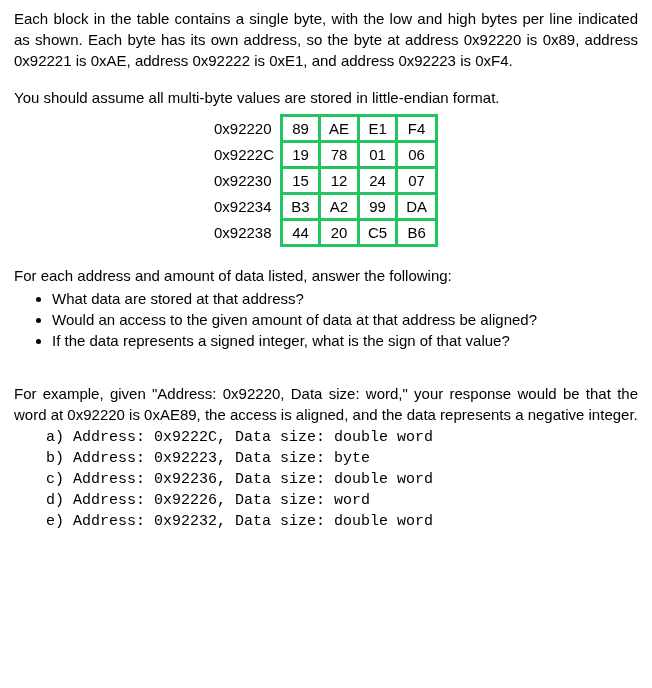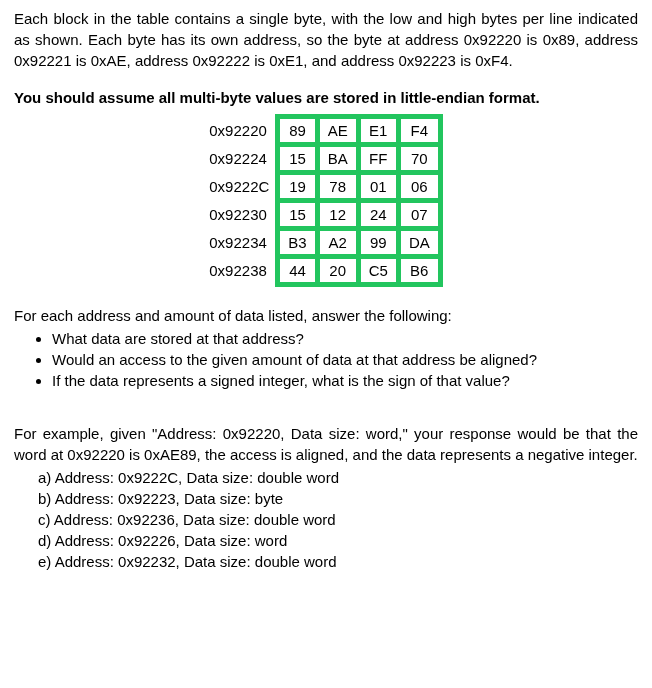--- a/index.html
+++ b/index.html
@@ -22,21 +22,21 @@
     }
     .table-wrapper {
       display: flex;
       justify-content: center;
       margin: 6px 0 18px 0;
     }
     table {
       border-collapse: collapse;
     }
     td, th {
-      border: 5px solid #22c55e;
+      border: 3px solid #22c55e;
       padding: 1px 8px;
       text-align: center;
       font-family: Arial, Helvetica, sans-serif;
       font-size: 15px;
       min-width: 38px;
     }
     th {
       border: none;
       font-weight: bold;
       text-align: left;
@@ -60,29 +60,29 @@
     }
     ul {
       list-style-type: disc;
       margin-left: 38px;
       margin-bottom: 32px;
     }
     ul li {
       padding: 0px 0;
     }
     .sub-questions {
-      margin-left: 24px;
+      margin-left: 32px;
       margin-top: 2px;
+      font-family: Liberation Mono, monospace;
     }
     .sub-questions div {
       padding: 0px 0;
     }
     .assume-p {
       margin-bottom: 4px;
-      font-weight: bold;
     }
     .example-p {
       margin-bottom: 0;
     }
   </style>
 </head>
 <body>
 
 <p>Each block in the table contains a single byte, with the low and high bytes per line indicated as shown. Each byte has its own address, so the byte at address 0x92220 is 0x89, address 0x92221 is 0xAE, address 0x92222 is 0xE1, and address 0x92223 is 0xF4.</p>
 
@@ -90,27 +90,20 @@
 
 <div class="table-wrapper">
   <table>
     <tbody>
     <tr>
       <td class="addr-cell">0x92220</td>
       <td>89</td>
       <td>AE</td>
       <td>E1</td>
       <td>F4</td>
-    </tr>
-    <tr>
-      <td class="addr-cell">0x92224</td>
-      <td>15</td>
-      <td>BA</td>
-      <td>FF</td>
-      <td>70</td>
     </tr>
     <tr>
       <td class="addr-cell">0x9222C</td>
       <td>19</td>
       <td>78</td>
       <td>01</td>
       <td>06</td>
     </tr>
     <tr>
       <td class="addr-cell">0x92230</td>

